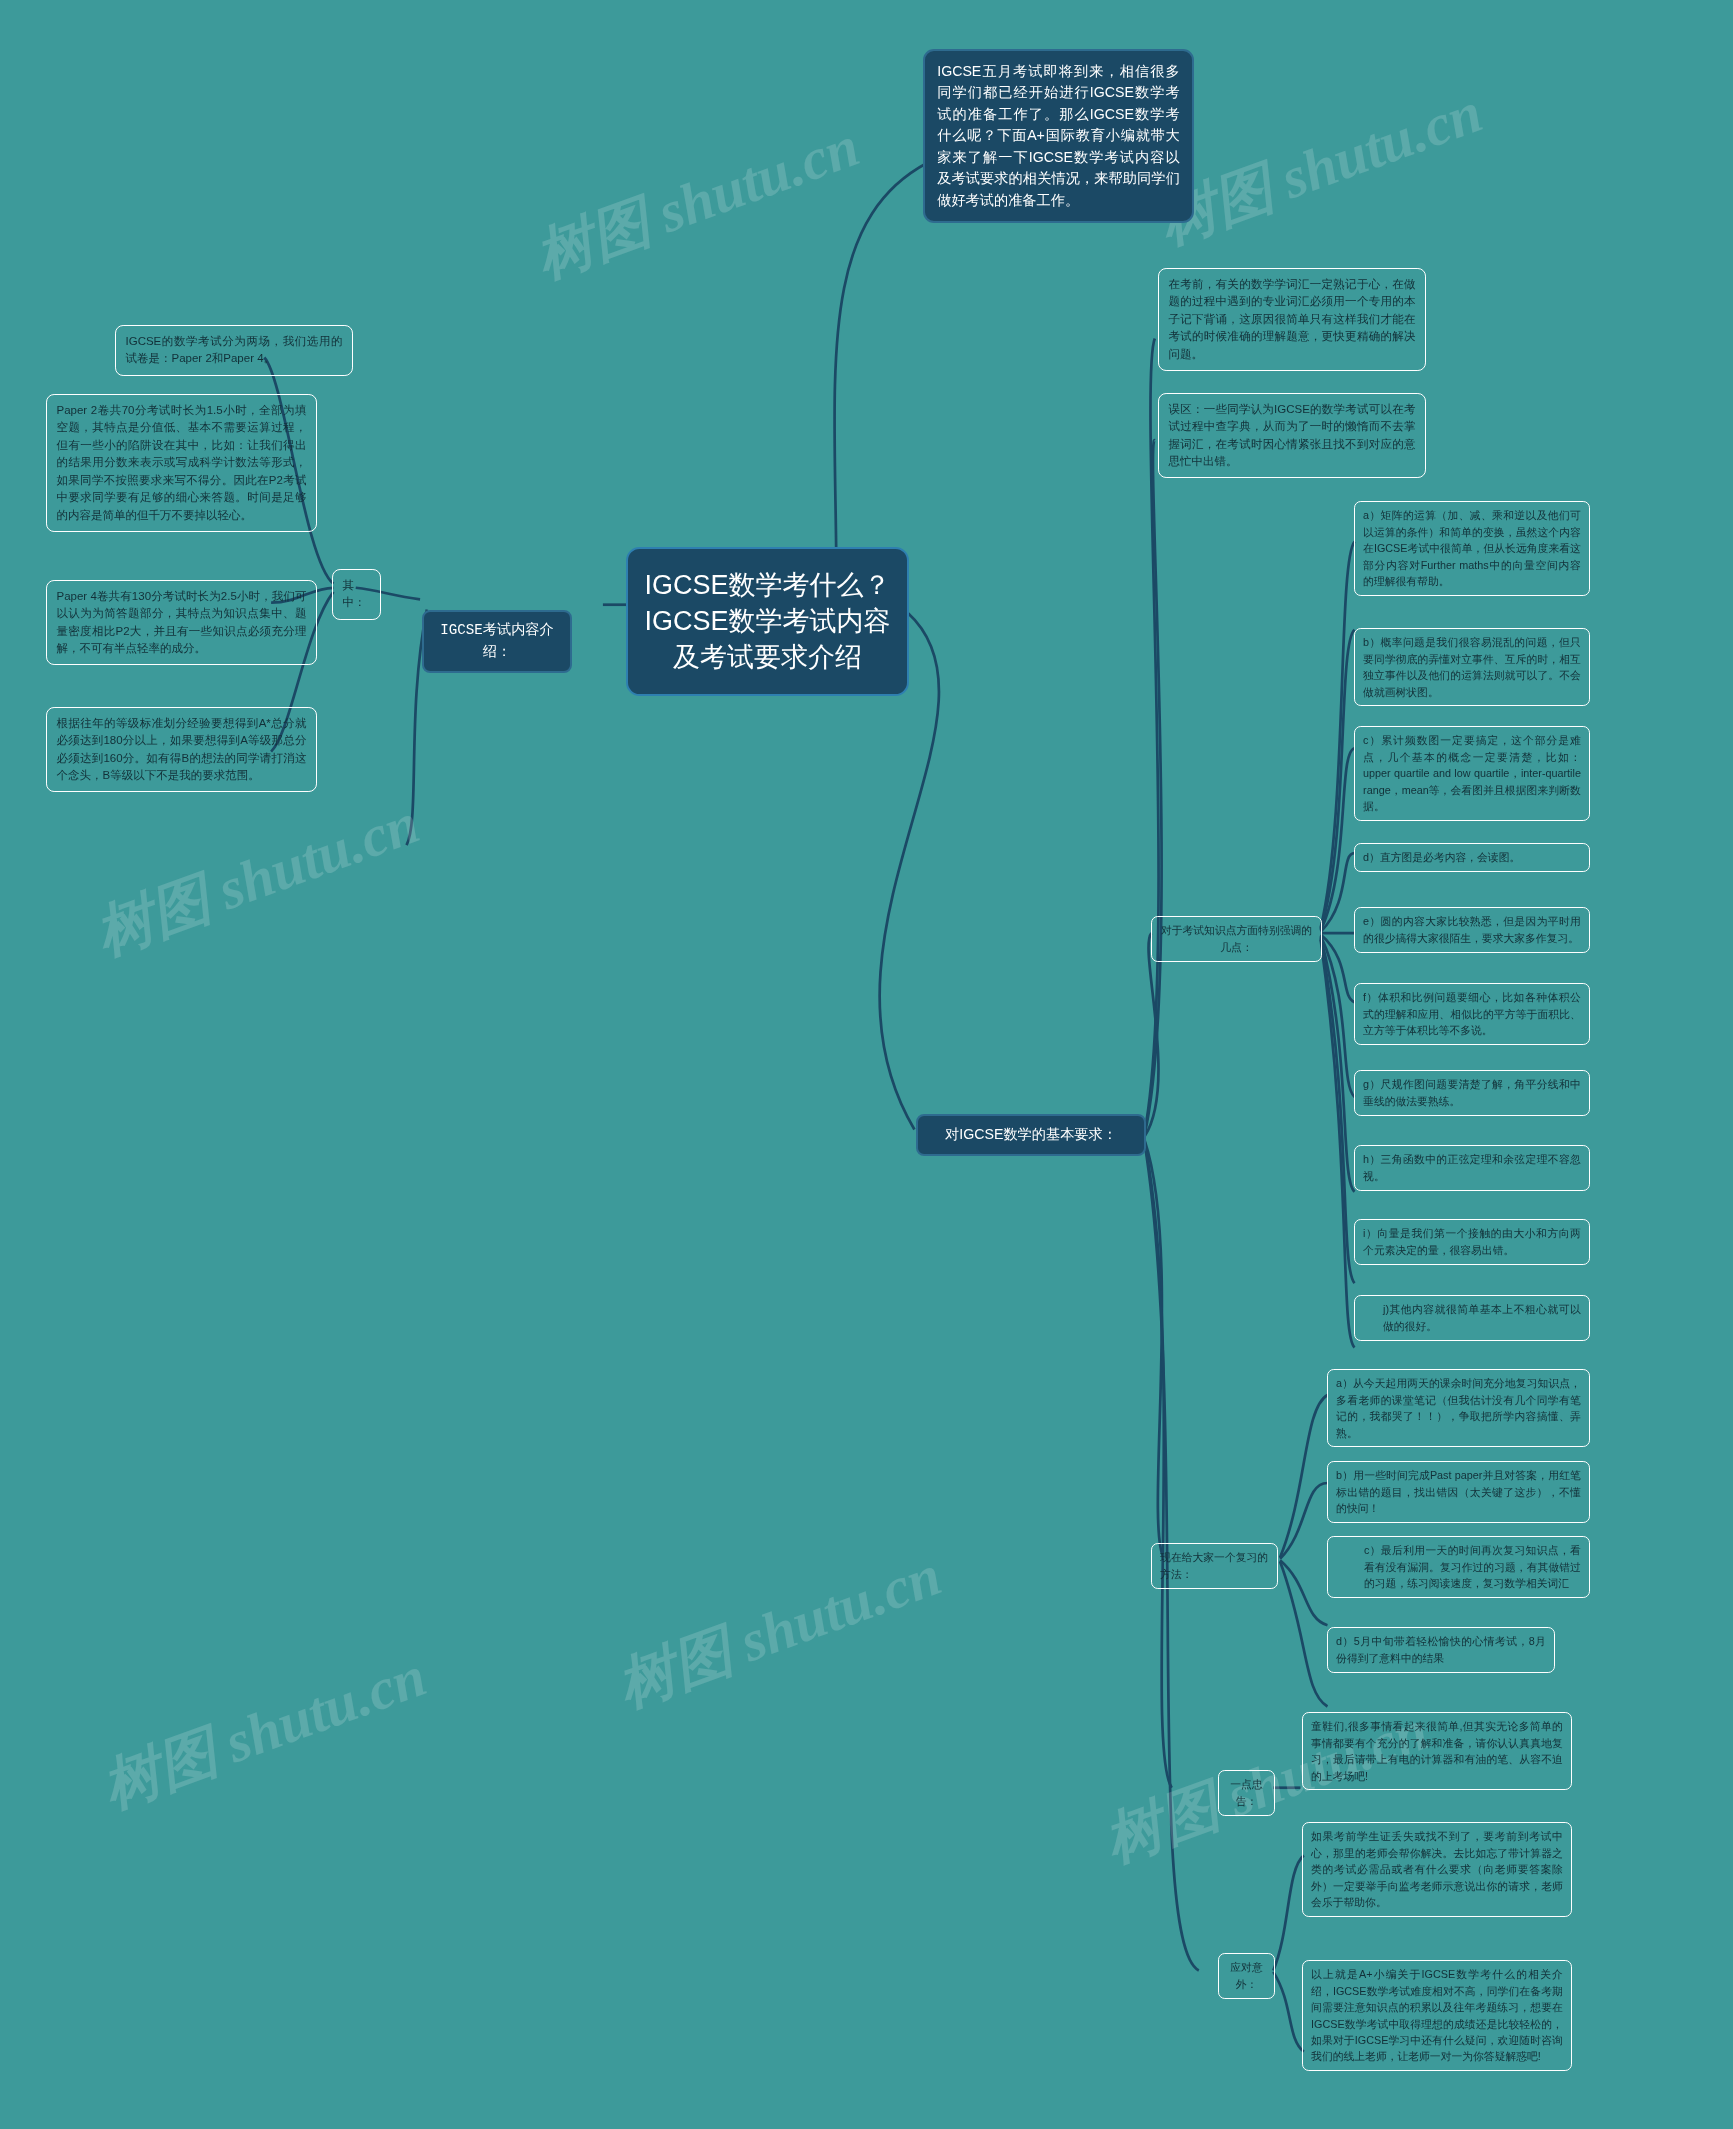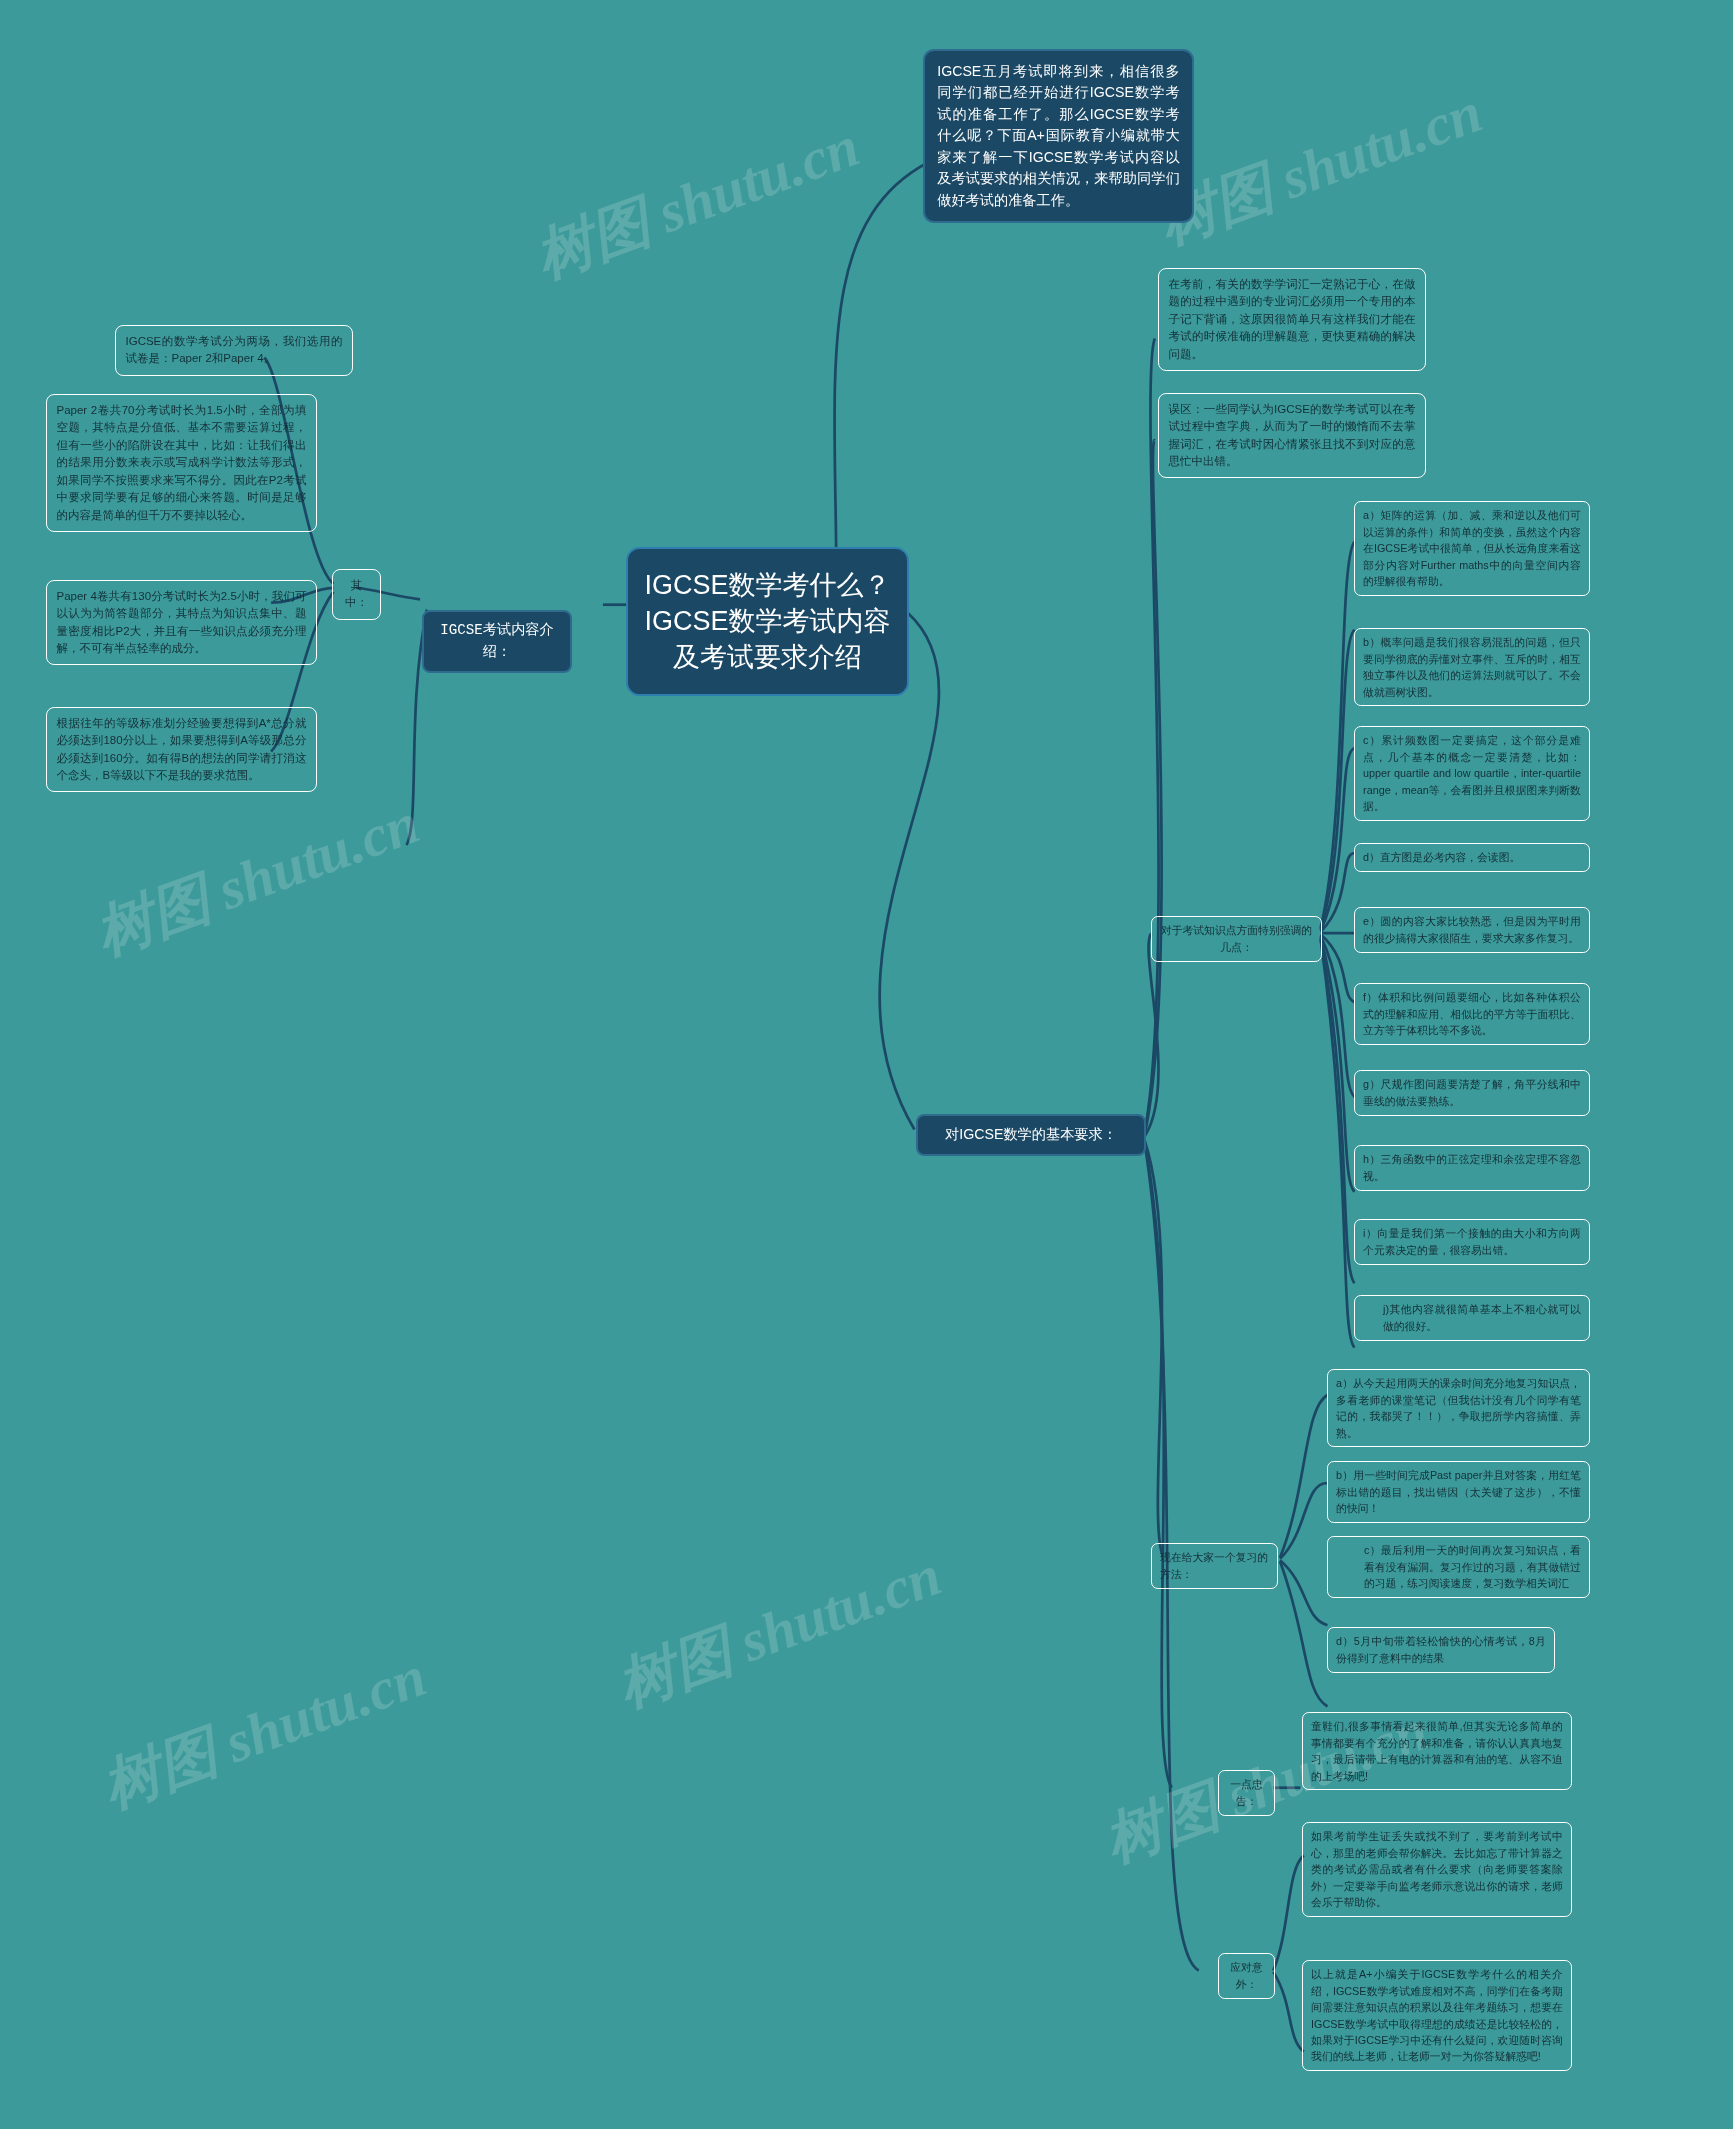--- a/index.html
+++ b/index.html
@@ -105,21 +105,21 @@
   <div class="wm" style="left:1097px;top:1747px;">树图 shutu.cn</div>
 
   <div class="node dark" style="left:923px;top:49px;width:271px;font-size:14.2px;">IGCSE五月考试即将到来，相信很多同学们都已经开始进行IGCSE数学考试的准备工作了。那么IGCSE数学考什么呢？下面A+国际教育小编就带大家来了解一下IGCSE数学考试内容以及考试要求的相关情况，来帮助同学们做好考试的准备工作。</div>
 
   <div class="node root" style="left:626px;top:547px;width:283px;">IGCSE数学考什么？IGCSE数学考试内容及考试要求介绍</div>
 
   <div class="node branch" style="left:422px;top:610px;width:150px;font-family:Liberation Mono, monospace;">IGCSE考试内容介绍：</div>
 
   <div class="node branch" style="left:916px;top:1114px;width:230px;">对IGCSE数学的基本要求：</div>
 
-  <div class="node small" style="left:332px;top:569px;width:49px;text-align:center;">其中：</div>
+  <div class="node small" style="left:332px;top:569px;width:49px;">其中：</div>
 
   <div class="node small" style="left:115px;top:325px;width:238px;">IGCSE的数学考试分为两场，我们选用的试卷是：Paper 2和Paper 4。</div>
 
   <div class="node small" style="left:46px;top:394px;width:271px;">Paper 2卷共70分考试时长为1.5小时，全部为填空题，其特点是分值低、基本不需要运算过程，但有一些小的陷阱设在其中，比如：让我们得出的结果用分数来表示或写成科学计数法等形式，如果同学不按照要求来写不得分。因此在P2考试中要求同学要有足够的细心来答题。时间是足够的内容是简单的但千万不要掉以轻心。</div>
 
   <div class="node small" style="left:46px;top:580px;width:271px;">Paper 4卷共有130分考试时长为2.5小时，我们可以认为为简答题部分，其特点为知识点集中、题量密度相比P2大，并且有一些知识点必须充分理解，不可有半点轻率的成分。</div>
 
   <div class="node small" style="left:46px;top:707px;width:271px;">根据往年的等级标准划分经验要想得到A*总分就必须达到180分以上，如果要想得到A等级那总分必须达到160分。如有得B的想法的同学请打消这个念头，B等级以下不是我的要求范围。</div>
 
 

